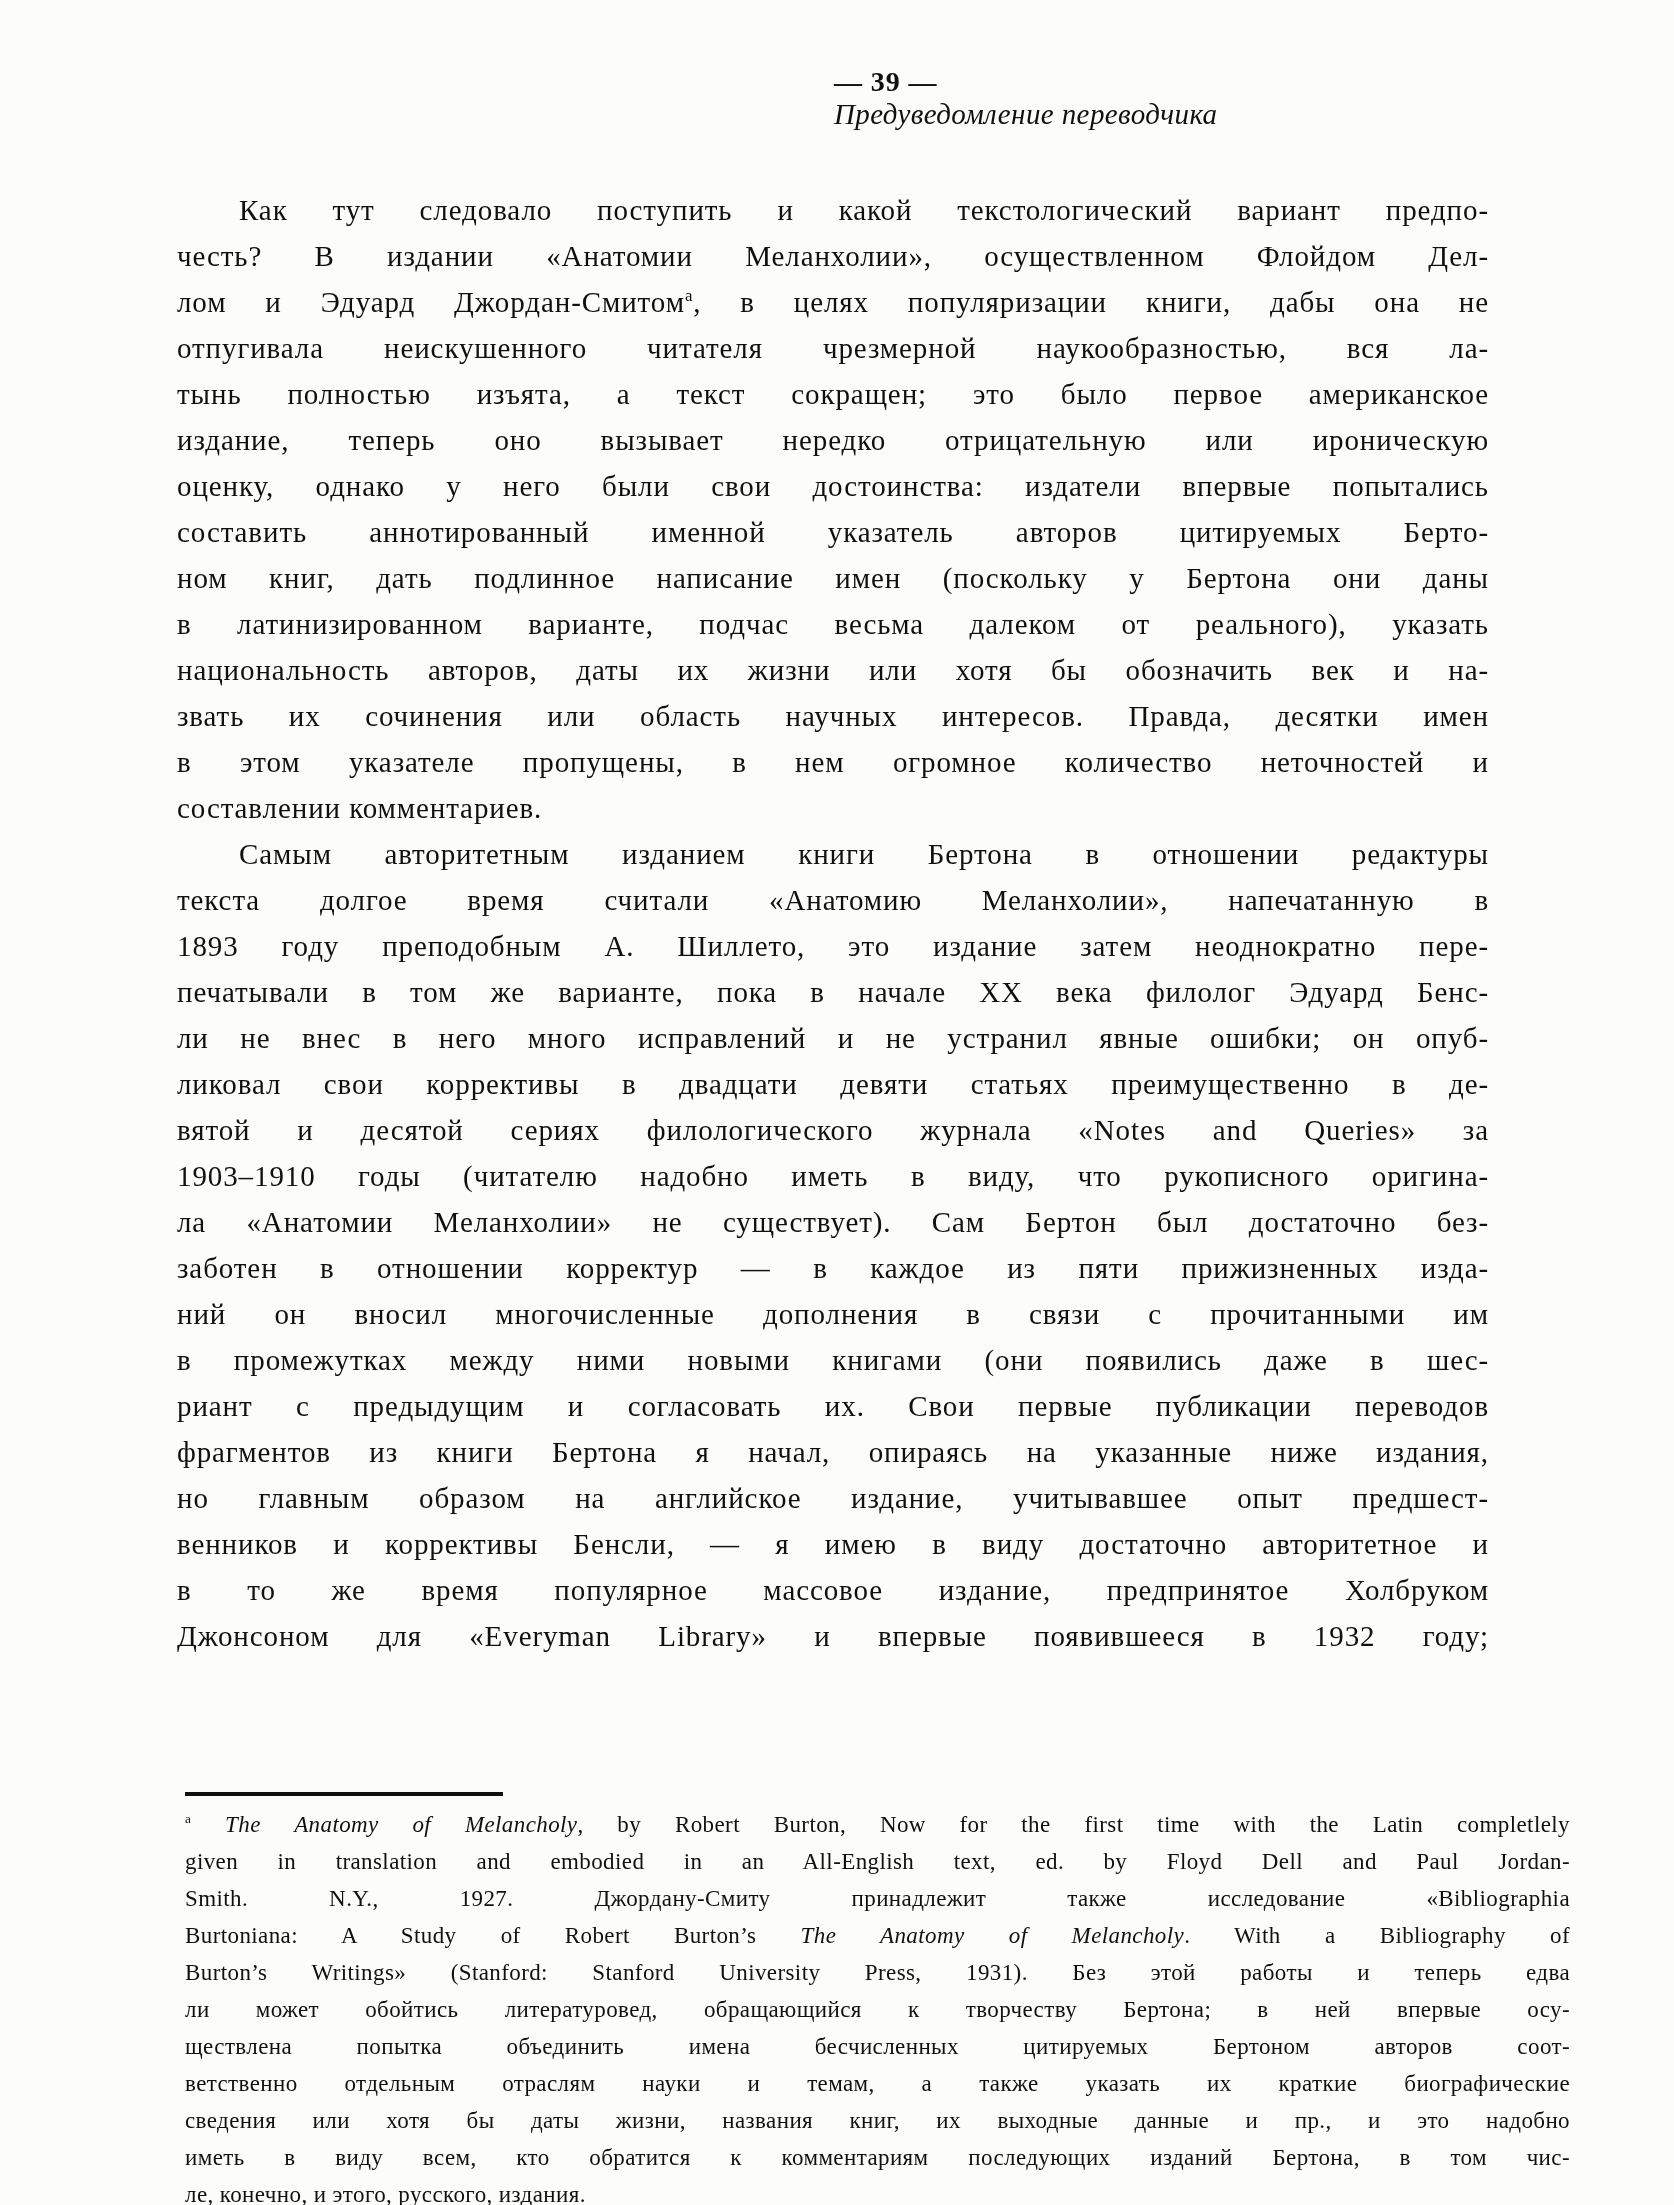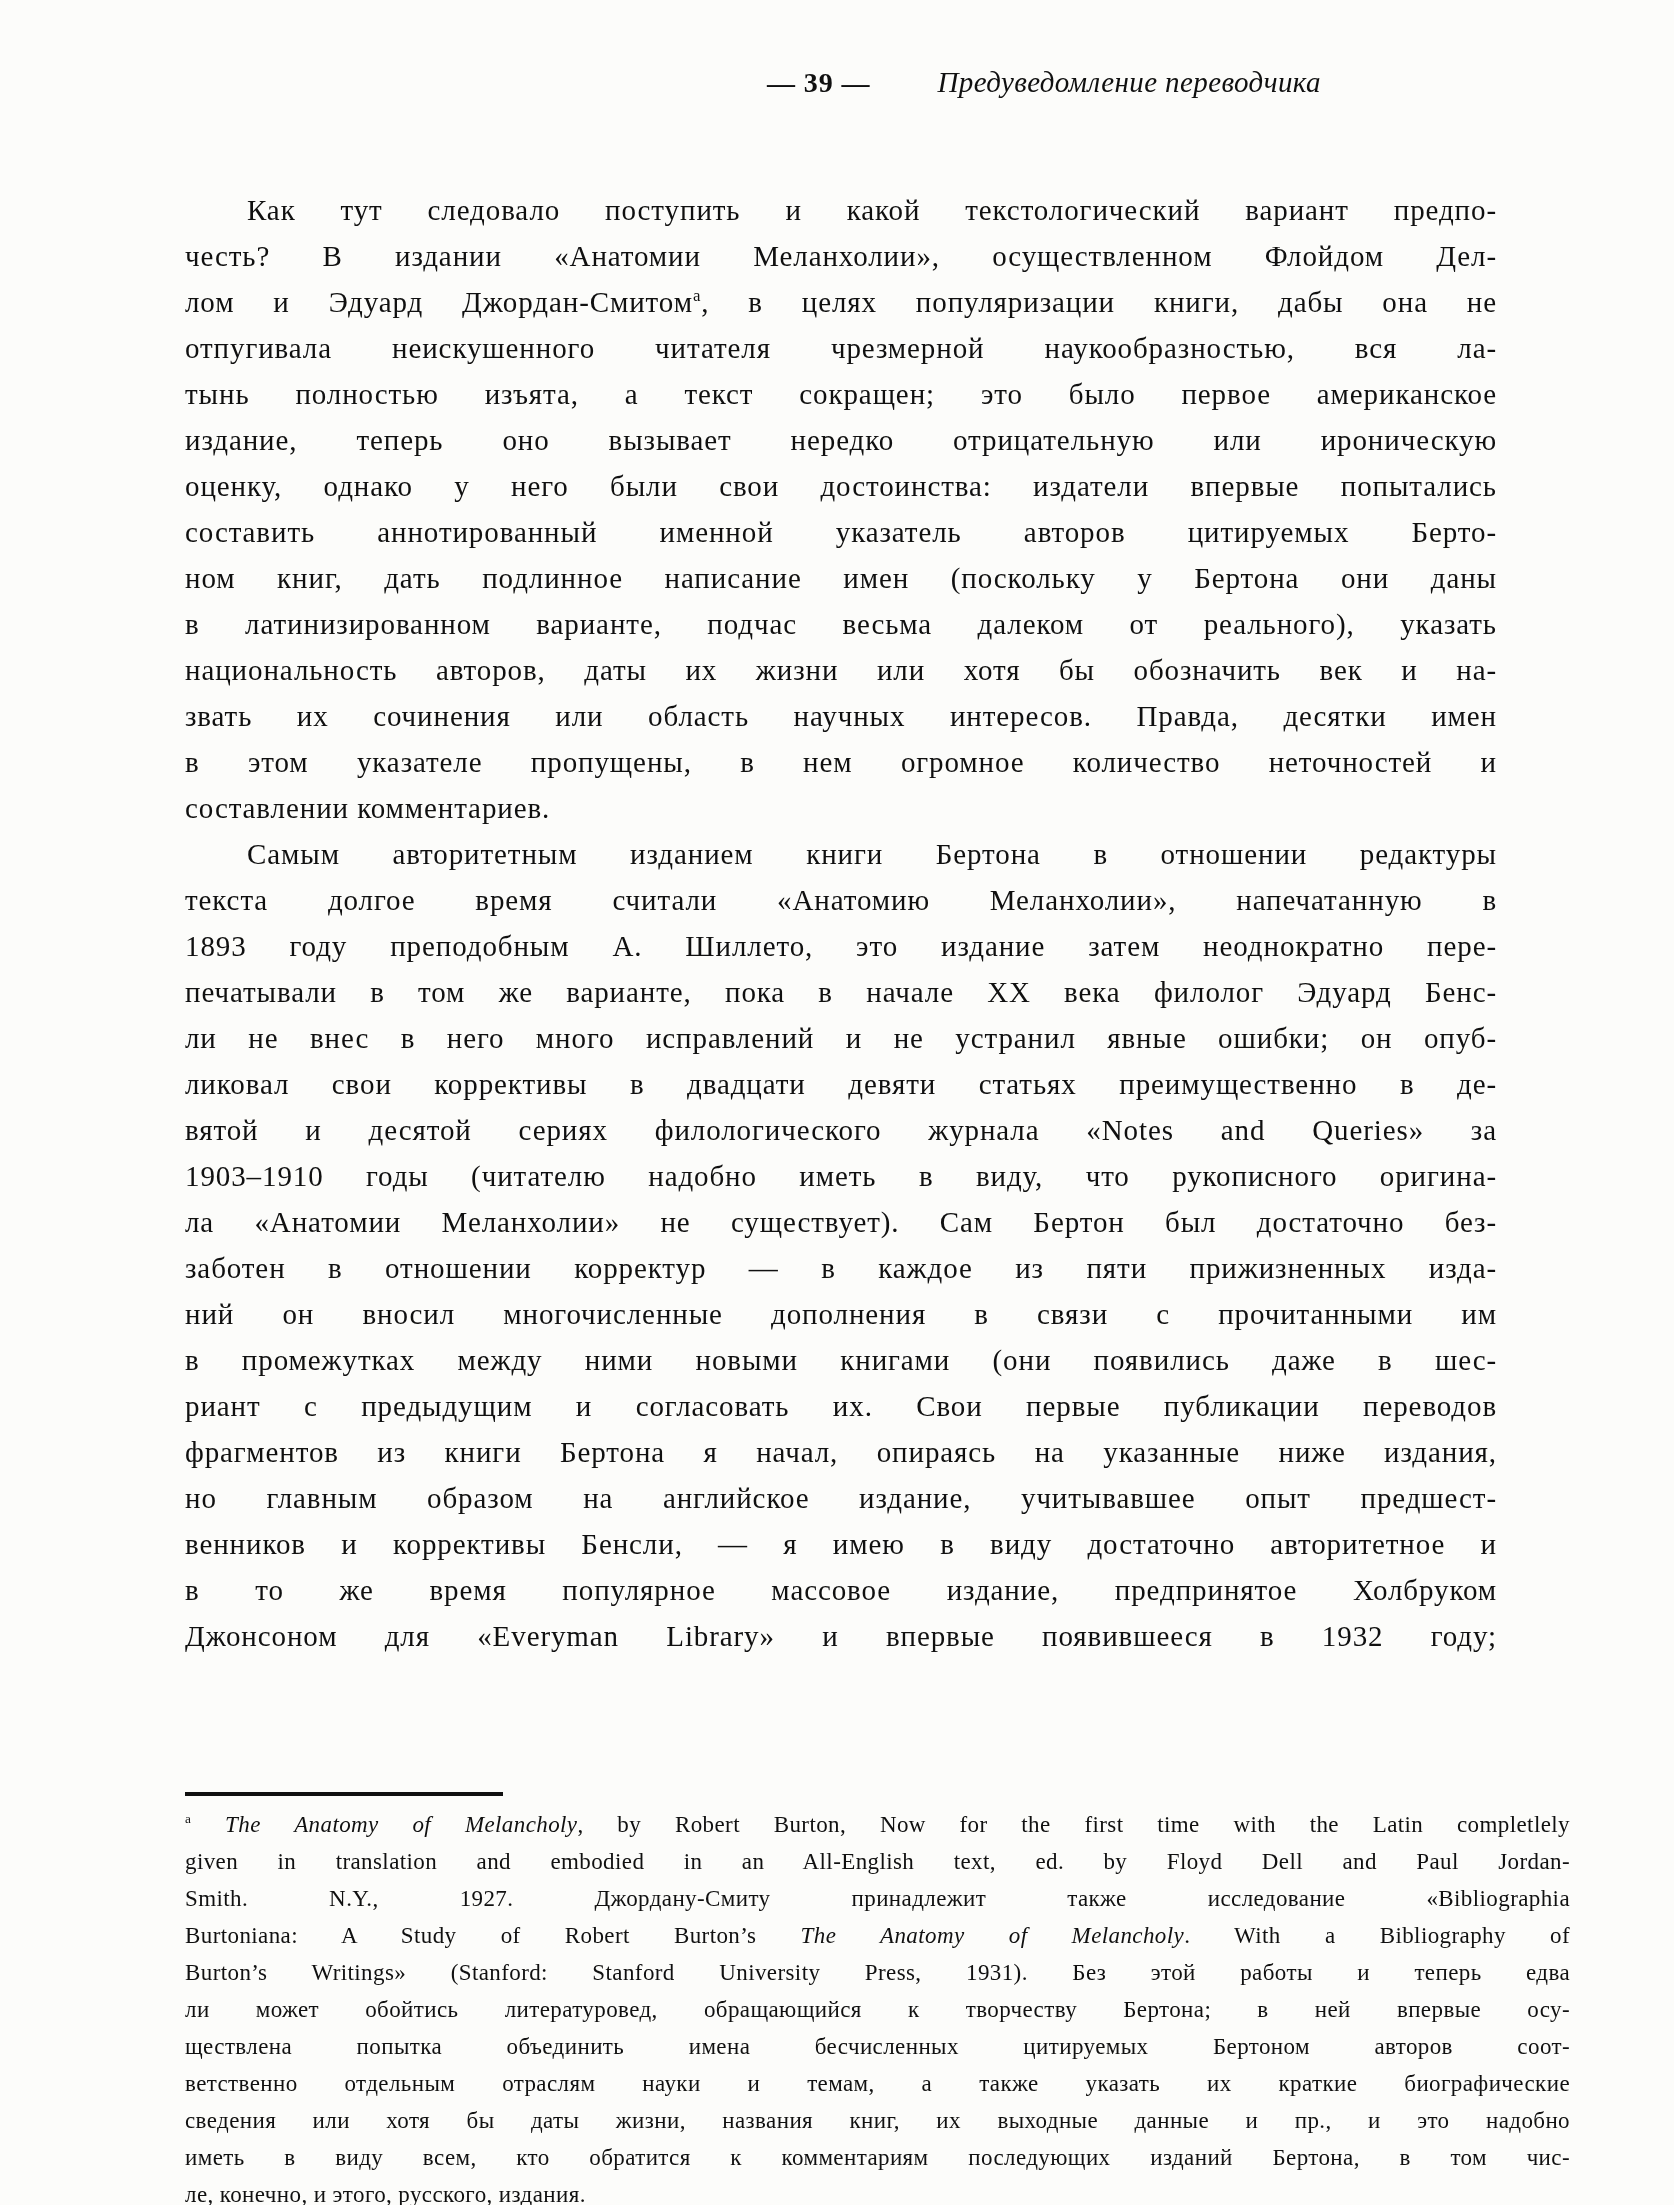--- a/index.html
+++ b/index.html
@@ -15,36 +15,37 @@
     color: #101010;
     overflow: hidden;
   }
   .running-head {
     position: absolute;
     top: 66px;
     left: 767px;
     display: flex;
     align-items: baseline;
     white-space: nowrap;
+    flex-direction: column;
   }
   .running-head .page-number {
     font-size: 28px;
     font-weight: 700;
     letter-spacing: 0.9px;
   }
   .running-head .head-title {
     font-size: 29px;
     font-style: italic;
     margin-left: 67px;
     letter-spacing: 0.4px;
   }
   .body-text {
     position: absolute;
     top: 187px;
-    left: 185px;
+    left: 177px;
     width: 1312px;
   }
   .line {
     font-size: 29px;
     line-height: 46px;
     height: 46px;
     letter-spacing: 0.9px;
     text-align: justify;
     text-align-last: justify;
     overflow: visible;

